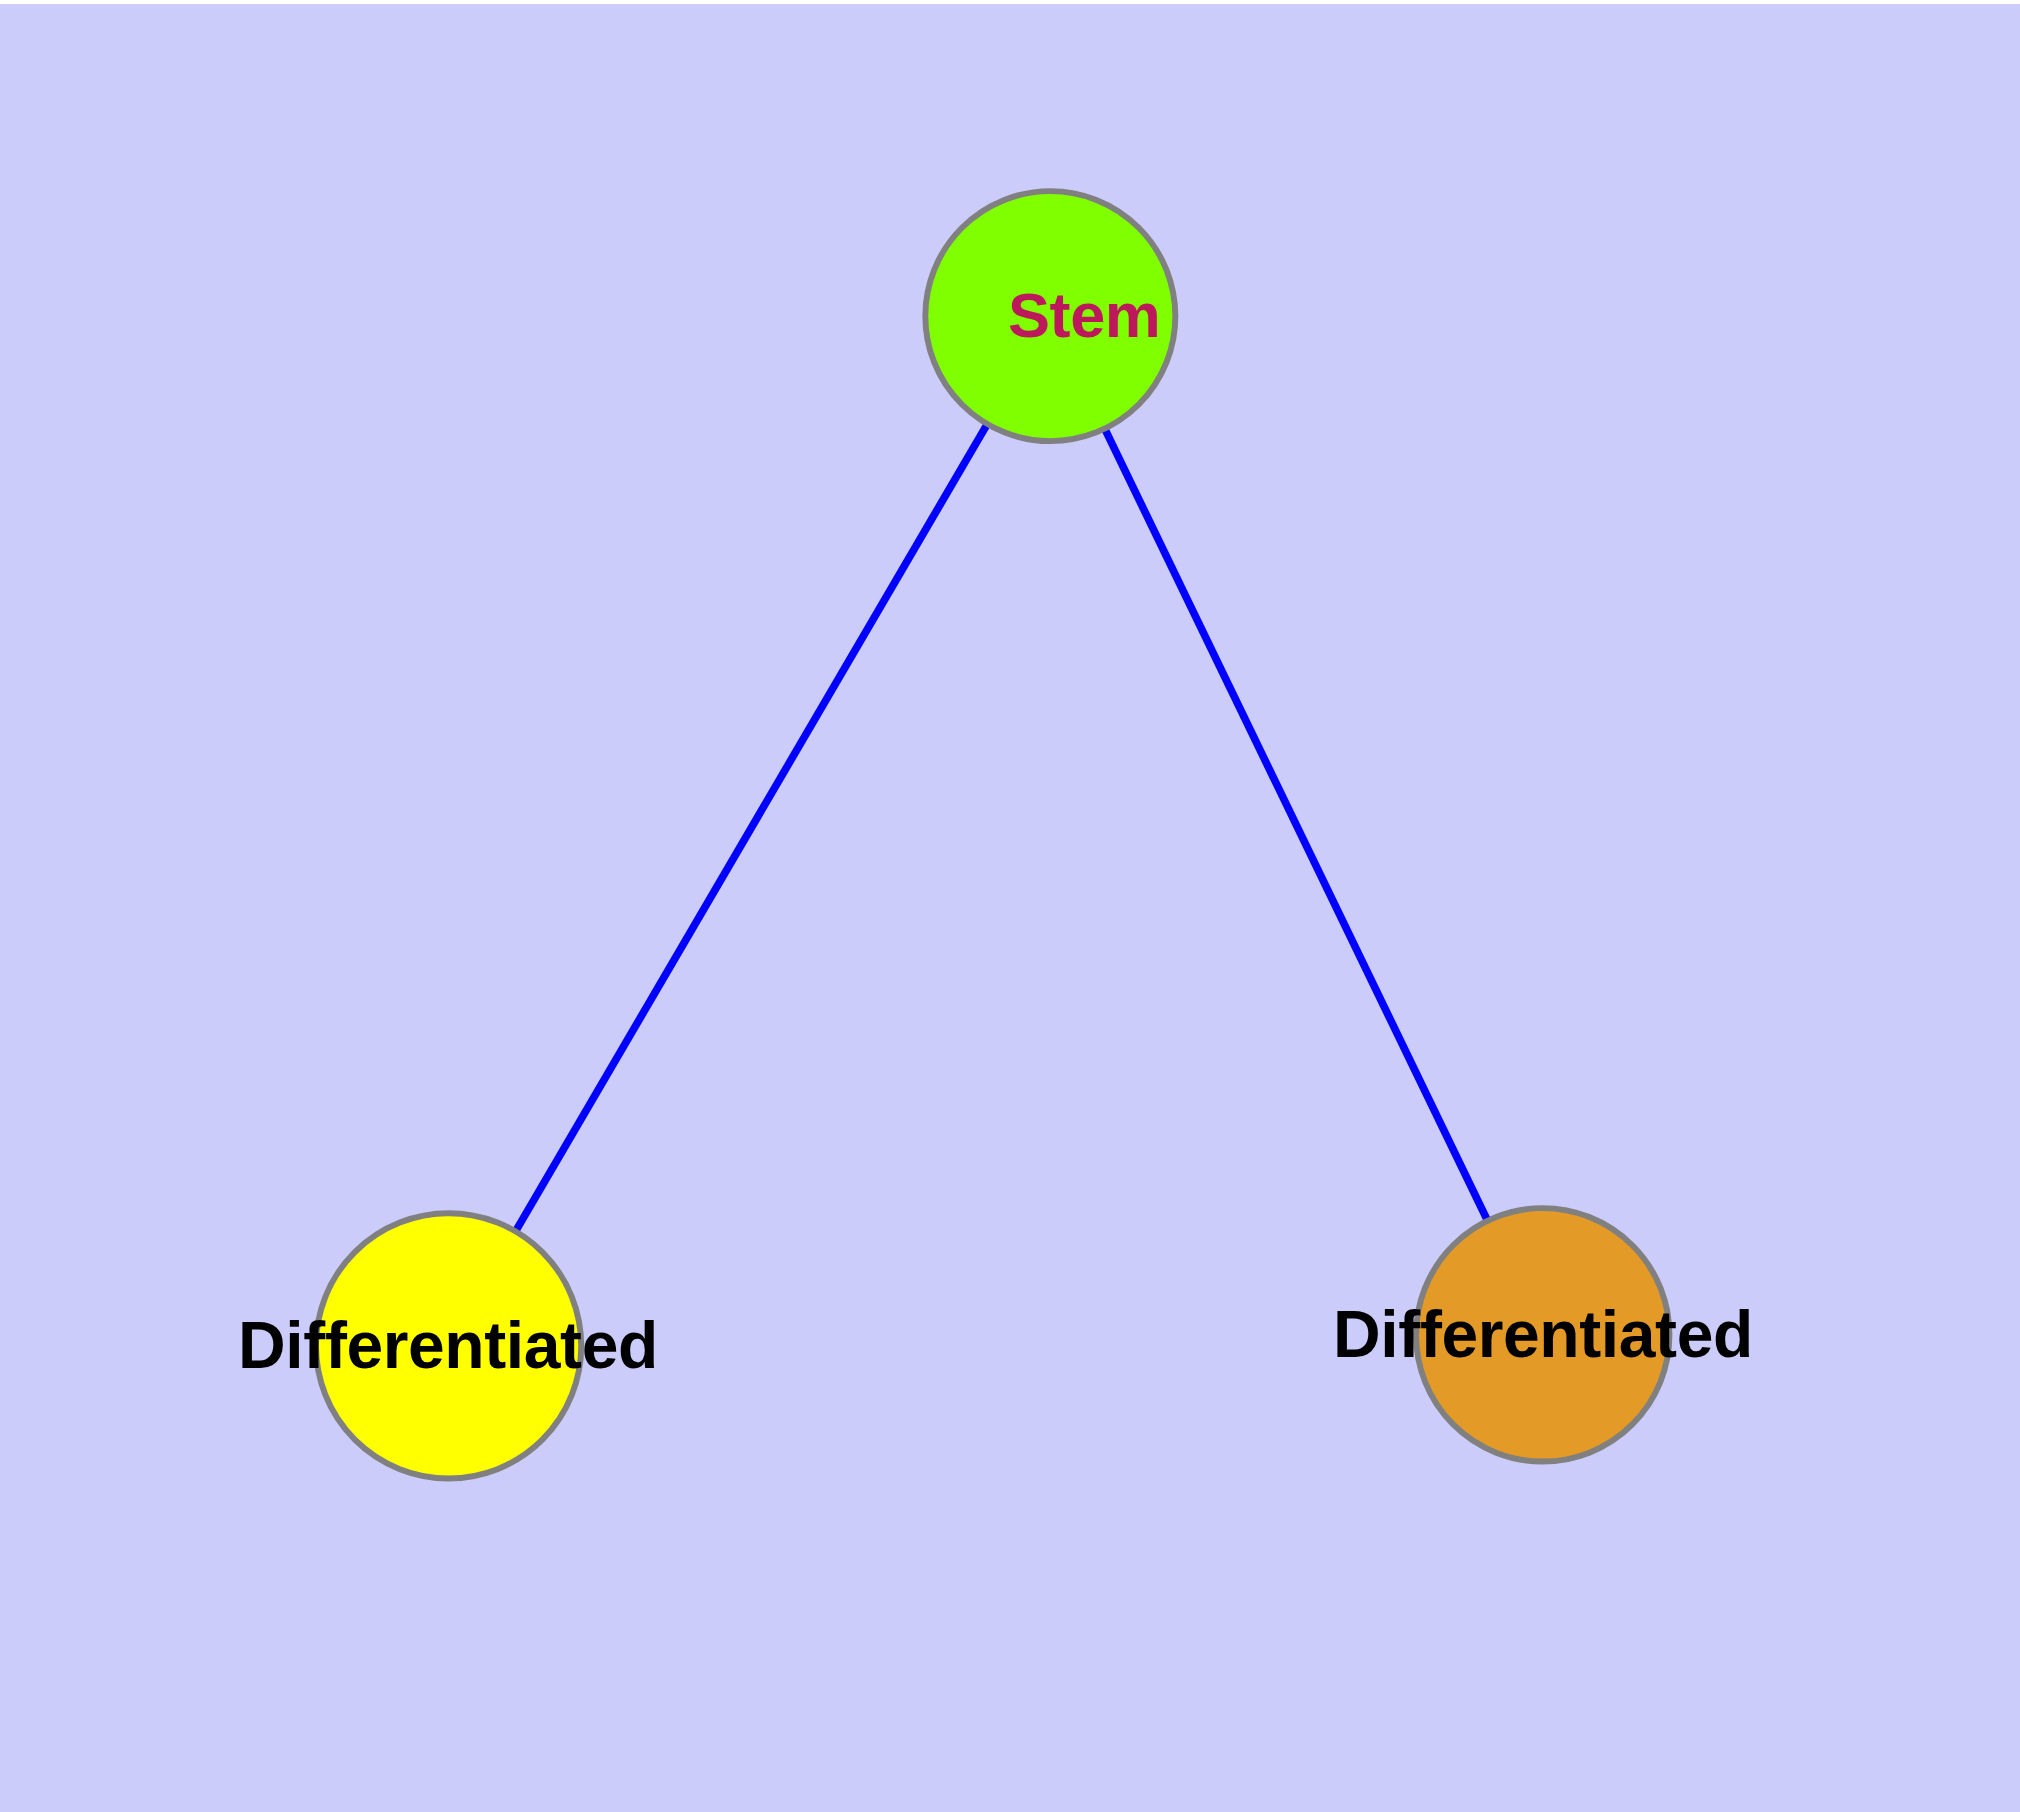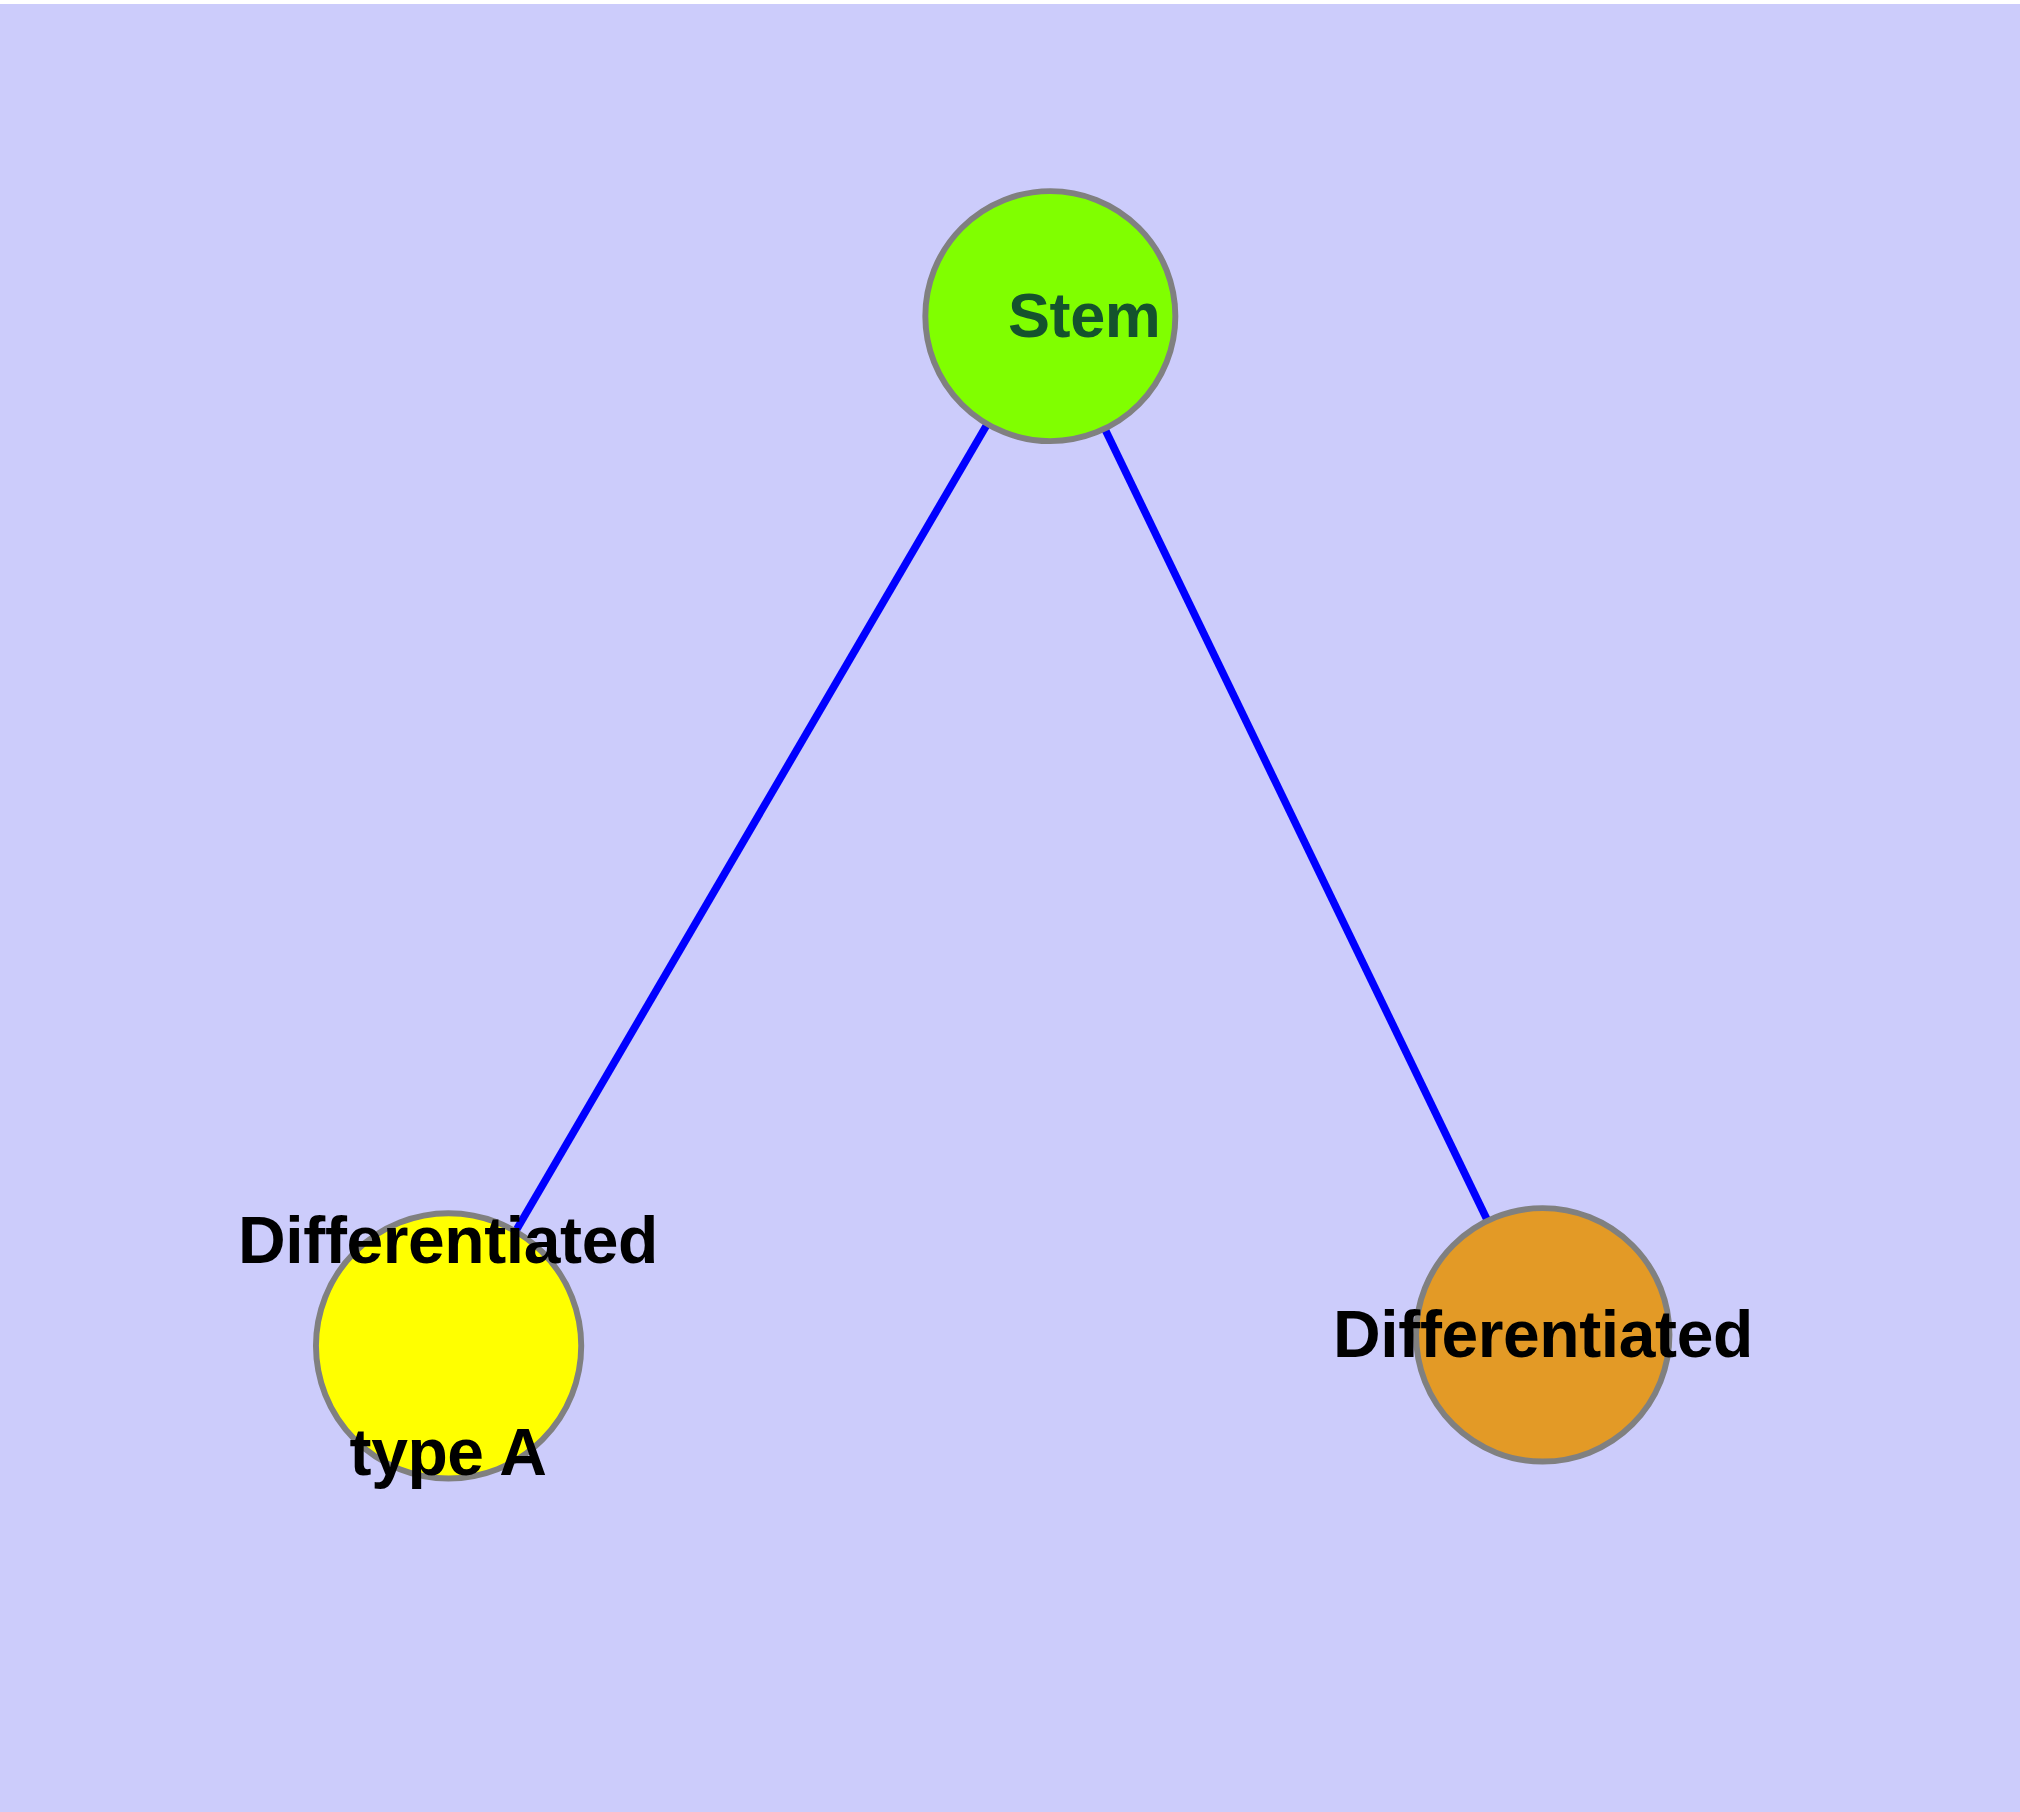--- a/index.html
+++ b/index.html
@@ -80,27 +80,26 @@
       <line x1="1239" y1="373" x2="1820" y2="1575" stroke="#0000ff" stroke-width="9" stroke-linecap="butt"></line>
     </g>
 
     <g>
       <circle cx="1239" cy="373" r="147.5" fill="#80ff00" stroke="#808080" stroke-width="7"></circle>
       <circle cx="529" cy="1588" r="156.5" fill="#ffff00" stroke="#808080" stroke-width="7"></circle>
       <circle cx="1820" cy="1575" r="149.5" fill="#e39a26" stroke="#808080" stroke-width="7"></circle>
     </g>
   </svg>
 
-  <div class="node-label" id="label-stem" style="left: 1050px; top: 316px; font-size: 63px; color: #14532d;">
+  <div class="node-label" id="label-stem" style="left: 1050px; top: 316px; font-size: 63px; color: #be185d;">
     <span>Stem</span>
   </div>
 
   <div class="node-label" id="label-diff-a" style="left: 448px; top: 1346px; font-size: 66px; color: rgb(0, 0, 0);">
     <div>Differentiated</div>
-    <div>type A</div>
   </div>
 
   <div class="node-label" id="label-diff-b" style="left: 1543px; top: 1335px; font-size: 66px; color: rgb(0, 0, 0);">
     <div>Differentiated</div>
   </div>
 
 </div>
 
 
 </body></html>

